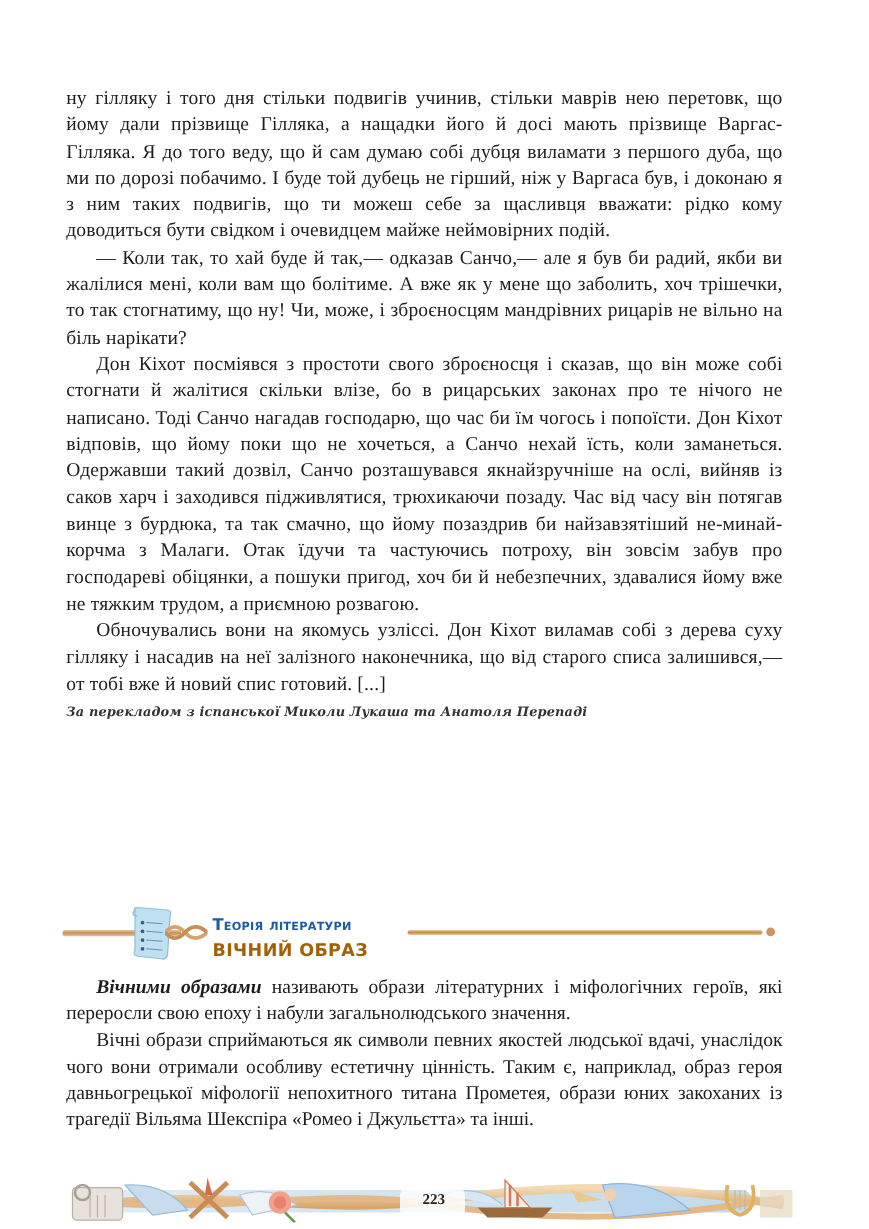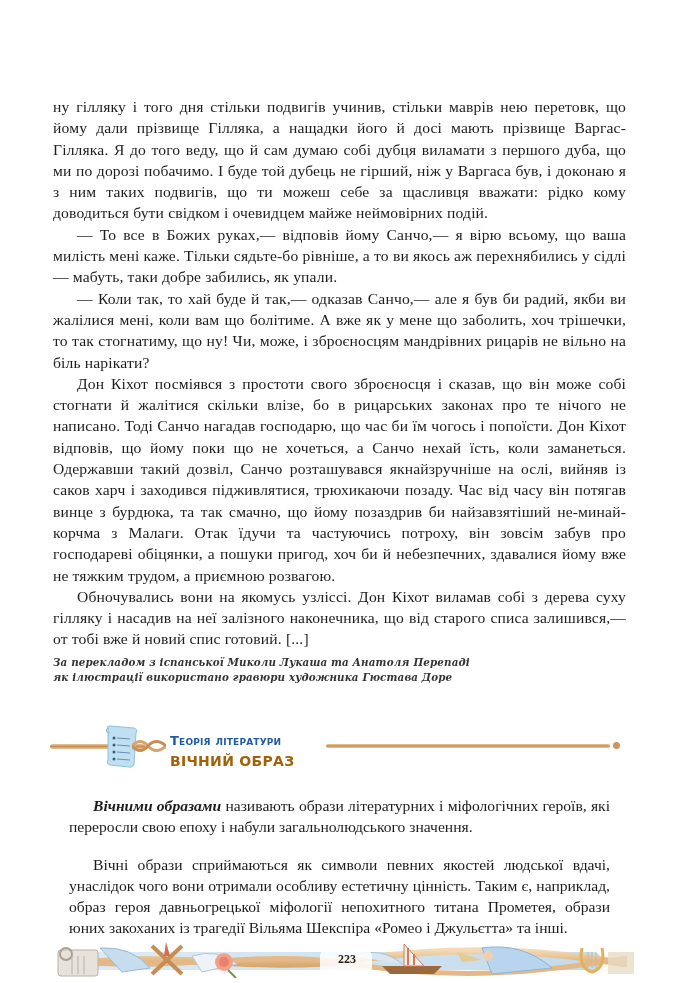--- a/index.html
+++ b/index.html
@@ -1,21 +1,21 @@
 <!DOCTYPE html>
 <html><head>
 <meta charset="utf-8">
 <style>
   html, body { margin: 0; padding: 0; background: #ffffff; }
   body { width: 695px; height: 983px; position: relative; overflow: hidden; }
   .page {
     position: absolute; left: 53px; top: 68px; width: 573px;
     font-family: "Liberation Serif", "DejaVu Serif", serif;
     font-size: 15.6px; line-height: 21.3px; color: #1d1d1d;
-    text-align: justify; letter-spacing: 0.15px; margin-top: 28px;
+    text-align: justify; letter-spacing: 0.15px;
   }
   .page p { margin: 0; text-indent: 24px; }
   .page p.noindent { text-indent: 0; }
   .credits {
     font-family: "DejaVu Serif", serif; font-style: italic; font-weight: bold;
     font-size: 10.3px; line-height: 15px; color: #333;
     text-align: left; margin-top: 5px; padding-right: 2px;
   }
   .theory {
     position: absolute; left: 50px; top: 722px; width: 580px; height: 52px;
@@ -41,42 +41,40 @@
   .theory-sub {
     position: absolute; left: 120px; top: 30px;
     font-family: "DejaVu Sans", sans-serif; font-weight: bold; color: #a16207;
     font-size: 14px; letter-spacing: 0.3px; line-height: 18px;
   }
   .theory-body {
     position: absolute; left: 53px; top: 779px; width: 573px;
     font-family: "Liberation Serif", "DejaVu Serif", serif;
     font-size: 15.6px; line-height: 21.3px; color: #1d1d1d; text-align: justify;
   }
-  .theory-body p { margin: 16px; text-indent: 24px; }
+  .theory-body p { margin: 0; text-indent: 24px; }
   .term { font-weight: bold; font-style: italic; }
   .footer {
     position: absolute; left: 52px; top: 938px; width: 588px; height: 40px;
   }
   .page-number {
     position: absolute; left: 275px; top: 14px; width: 40px; text-align: center;
     font-family: "Liberation Serif", serif; font-weight: bold; font-size: 12px; color: #222;
   }
 </style>
 </head>
 <body>
 
 <div class="page">
   <p class="noindent">ну гілляку і того дня стільки подвигів учинив, стільки маврів нею перетовк, що йому дали прізвище Гілляка, а нащадки його й досі мають прізвище Варгас-Гілляка. Я до того веду, що й сам думаю собі дубця виламати з першого дуба, що ми по дорозі побачимо. І буде той дубець не гірший, ніж у Варгаса був, і доконаю я з ним таких подвигів, що ти можеш себе за щасливця вважати: рідко кому доводиться бути свідком і очевидцем майже неймовірних подій.</p>
-  <p>— То все в Божих руках,— відповів йому Санчо,— я вірю всьому, що ваша милість мені каже. Тільки сядьте-бо рівніше, а то ви якось аж перехнябились у сідлі — мабуть, таки добре забились, як упали.</p>
   <p>— Коли так, то хай буде й так,— одказав Санчо,— але я був би радий, якби ви жалілися мені, коли вам що болітиме. А вже як у мене що заболить, хоч трішечки, то так стогнатиму, що ну! Чи, може, і зброєносцям мандрівних рицарів не вільно на біль нарікати?</p>
   <p>Дон Кіхот посміявся з простоти свого зброєносця і сказав, що він може собі стогнати й жалітися скільки влізе, бо в рицарських законах про те нічого не написано. Тоді Санчо нагадав господарю, що час би їм чогось і попоїсти. Дон Кіхот відповів, що йому поки що не хочеться, а Санчо нехай їсть, коли заманеться. Одержавши такий дозвіл, Санчо розташувався якнайзручніше на ослі, вийняв із саков харч і заходився підживлятися, трюхикаючи позаду. Час від часу він потягав винце з бурдюка, та так смачно, що йому позаздрив би найзавзятіший не-минай-корчма з Малаги. Отак їдучи та частуючись потроху, він зовсім забув про господареві обіцянки, а пошуки пригод, хоч би й небезпечних, здавалися йому вже не тяжким трудом, а приємною розвагою.</p>
   <p>Обночувались вони на якомусь узліссі. Дон Кіхот виламав собі з дерева суху гілляку і насадив на неї залізного наконечника, що від старого списа залишився,— от тобі вже й новий спис готовий. [...]</p>
   <div class="credits">
     <div>За перекладом з іспанської Миколи Лукаша та Анатоля Перепаді</div>
-    <div>як ілюстрації використано гравюри художника Гюстава Доре</div>
   </div>
 </div>
 
 <div class="theory">
   <div class="rope-left"></div>
   <svg class="scroll-icon" viewBox="0 0 40 46">
     <path d="M6 4 Q4 2 8 2 L32 4 Q36 5 34 9 L32 40 Q31 44 27 43 L8 41 Q4 40 6 36 Z" fill="#bfe0f0" stroke="#8fc0dc" stroke-width="1"></path>
     <path d="M6 4 Q2 8 8 9" fill="none" stroke="#8fc0dc" stroke-width="1.2"></path>
     <circle cx="12" cy="14" r="1.5" fill="#3b5a86"></circle>
       <line x1="15" y1="14" x2="28" y2="15" stroke="#6a8fb5" stroke-width="1"></line>

